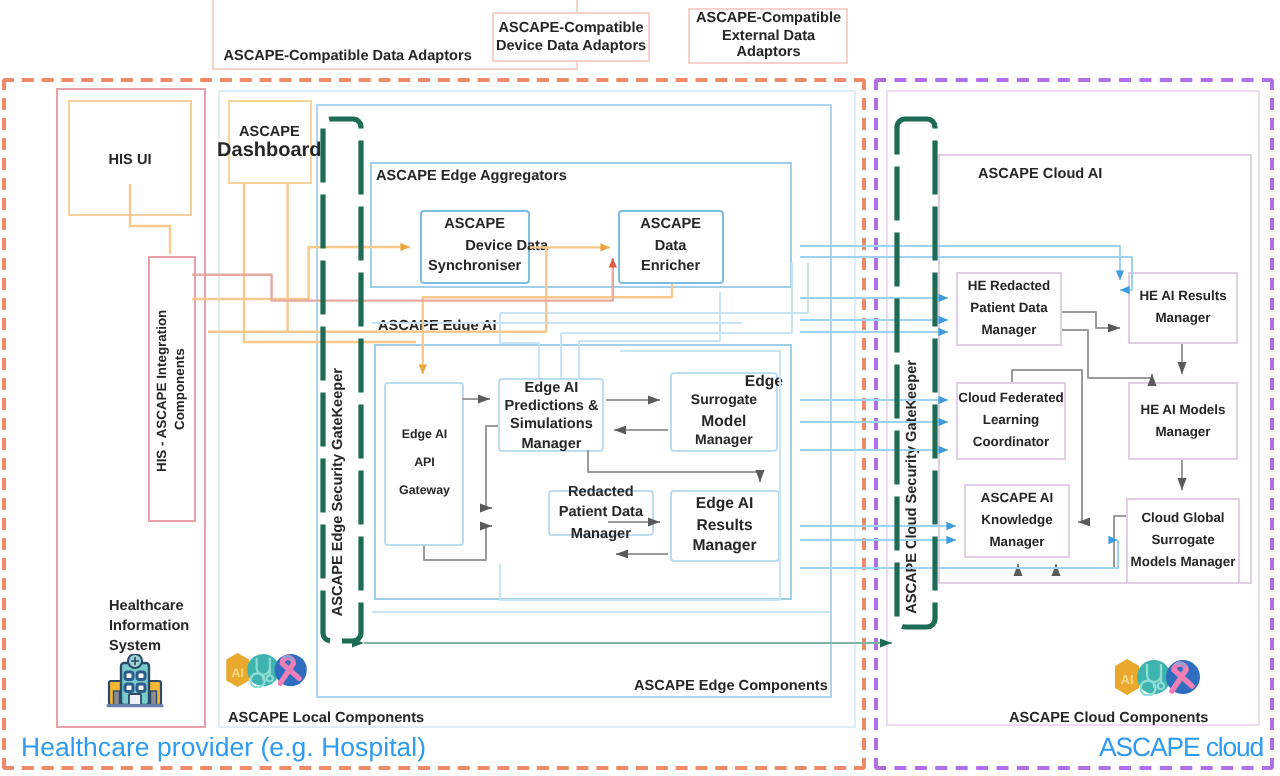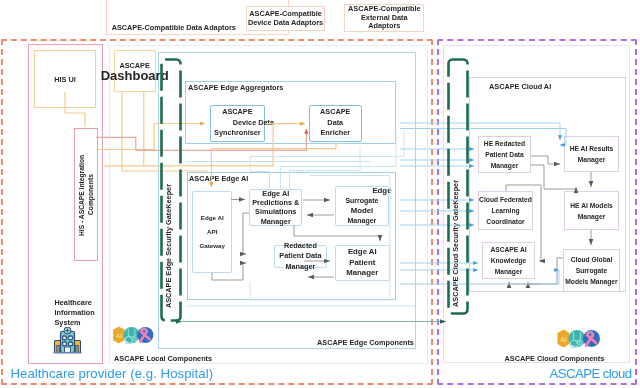--- a/index.html
+++ b/index.html
@@ -74,21 +74,21 @@
   </g>
 </svg>
 
 <div class="abs" style="left:158.3px;top:52.4px;width:258.1px;height:296.6px;border:1px solid #aed5ef;"></div>
 <div class="lbl" style="left:317px;top:338px;font-size:7.3px;">ASCAPE Edge Components</div>
 <div class="abs" style="left:109.4px;top:45.3px;width:318.9px;height:319px;border:1px solid #ddeef9;"></div>
 <div class="lbl" style="left:114px;top:353.5px;font-size:7.3px;">ASCAPE Local Components</div>
 
 <div class="bx" style="left:113.5px;top:49.5px;width:42.3px;height:42.5px;border:1.2px solid #f8d49d;line-height:10px;">
   <div style="font-size:7.3px;">ASCAPE</div>
-  <div style="font-size:13px;">Dashboard</div>
+  <div style="font-size:10px;">Dashboard</div>
 </div>
 
 <svg class="lines" style="z-index:5;">
   <rect x="161.5" y="59.5" width="19" height="261" rx="4" ry="4" fill="none" stroke="#1d6b54" stroke-width="2.6" stroke-dasharray="27 6" stroke-dashoffset="9"></rect>
 </svg>
 <div class="abs vert" style="left:164px;top:184px;font-size:7.3px;">ASCAPE Edge Security GateKeeper</div>
 
 <div class="abs" style="left:185px;top:80.5px;width:211px;height:63px;border:1px solid #9fcfeb;"></div>
 <div class="lbl" style="left:188px;top:83px;font-size:7.3px;">ASCAPE Edge Aggregators</div>
 <div class="bx" style="left:209.7px;top:104.7px;width:55.3px;height:37px;border:1px solid #7fbde3;border-radius:2px;line-height:10.5px;">
@@ -96,21 +96,21 @@
   <div style="font-size:7.3px;padding-left:32px;">Device Data</div>
   <div style="font-size:7.3px;">Synchroniser</div>
 </div>
 <div class="bx" style="left:308.7px;top:104.7px;width:53.2px;height:37px;border:1px solid #7fbde3;border-radius:2px;line-height:10.5px;">
   <div style="font-size:7.3px;">ASCAPE</div>
   <div style="font-size:7.3px;">Data</div>
   <div style="font-size:7.3px;">Enricher</div>
 </div>
 
 <div class="abs" style="left:186.8px;top:171.5px;width:209.6px;height:128.9px;border:1px solid #9fcfeb;"></div>
-<div class="lbl" style="left:189px;top:174px;font-size:7.3px;">ASCAPE Edge AI</div>
+<div class="lbl" style="left:189px;top:158px;font-size:7.3px;">ASCAPE Edge AI</div>
 <div class="bx" style="left:192.2px;top:190.9px;width:40.1px;height:81.9px;border:1px solid #bcdcf0;border-radius:2px;line-height:14px;">
   <div style="font-size:6.2px;">Edge AI</div>
   <div style="font-size:6.2px;">API</div>
   <div style="font-size:6.2px;">Gateway</div>
 </div>
 <div class="bx" style="left:249.2px;top:188.8px;width:53.1px;height:37.1px;border:1px solid #bcdcf0;border-radius:2px;line-height:9.4px;">
   <div style="font-size:7.3px;">Edge AI</div>
   <div style="font-size:7.3px;">Predictions &amp;</div>
   <div style="font-size:7.3px;">Simulations</div>
   <div style="font-size:7.3px;">Manager</div>
@@ -121,21 +121,21 @@
   <div style="font-size:7.8px;">Model</div>
   <div style="font-size:7px;">Manager</div>
 </div>
 <div class="bx" style="left:249.9px;top:245px;width:53.1px;height:23px;border:1px solid #bcdcf0;border-radius:2px;line-height:10.5px;margin-left:24px;">
   <div style="font-size:7.3px;">Redacted</div>
   <div style="font-size:7.3px;">Patient Data</div>
   <div style="font-size:7.3px;">Manager</div>
 </div>
 <div class="bx" style="left:334.7px;top:245px;width:55.2px;height:36.1px;border:1px solid #bcdcf0;border-radius:2px;line-height:10.5px;">
   <div style="font-size:7.8px;">Edge AI</div>
-  <div style="font-size:7.8px;">Patient</div>
+  <div style="font-size:7.8px;">Results</div>
   <div style="font-size:7.8px;">Manager</div>
 </div>
 
 <div class="abs" style="left:443px;top:45px;width:187px;height:318px;border:1px solid #ecdcf0;"></div>
 <div class="lbl" style="left:504.5px;top:353.5px;font-size:7.3px;">ASCAPE Cloud Components</div>
 
 <svg class="lines" style="z-index:5;">
   <rect x="448.5" y="59.5" width="19" height="254" rx="4" ry="4" fill="none" stroke="#1d6b54" stroke-width="2.6" stroke-dasharray="27 6" stroke-dashoffset="9"></rect>
 </svg>
 <div class="abs vert" style="left:451px;top:180px;font-size:7.3px;">ASCAPE Cloud Security GateKeeper</div>

